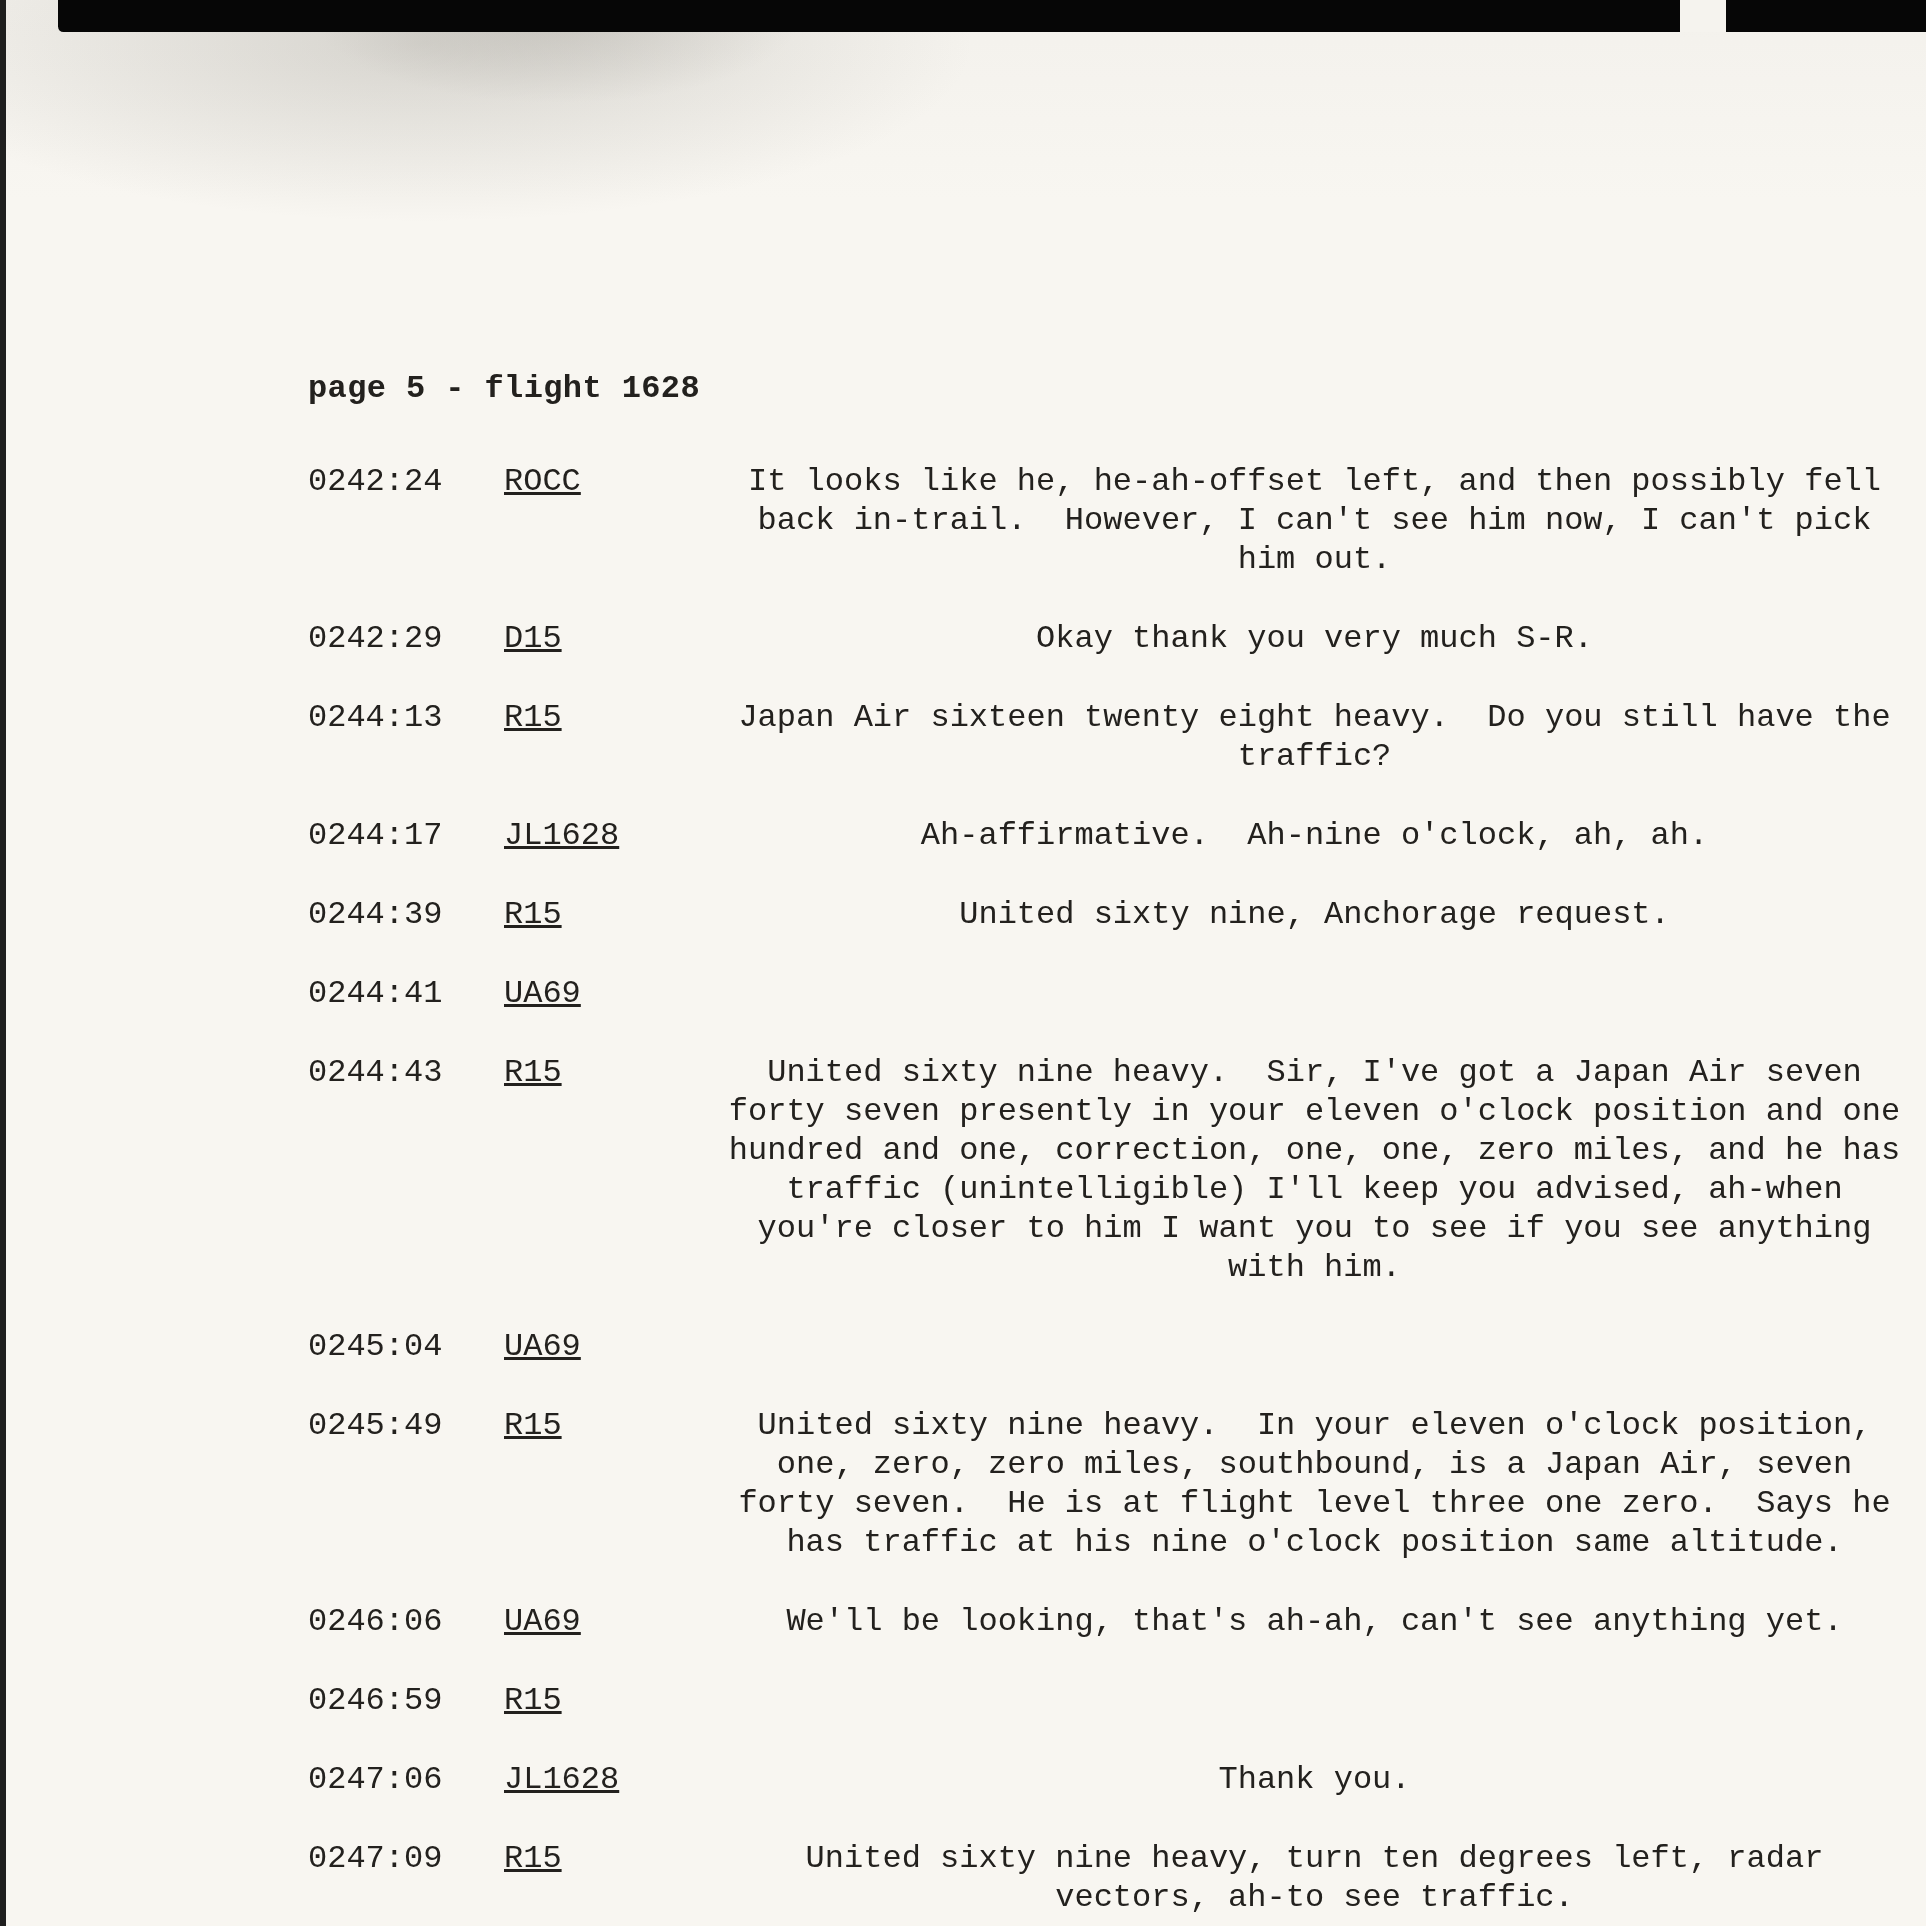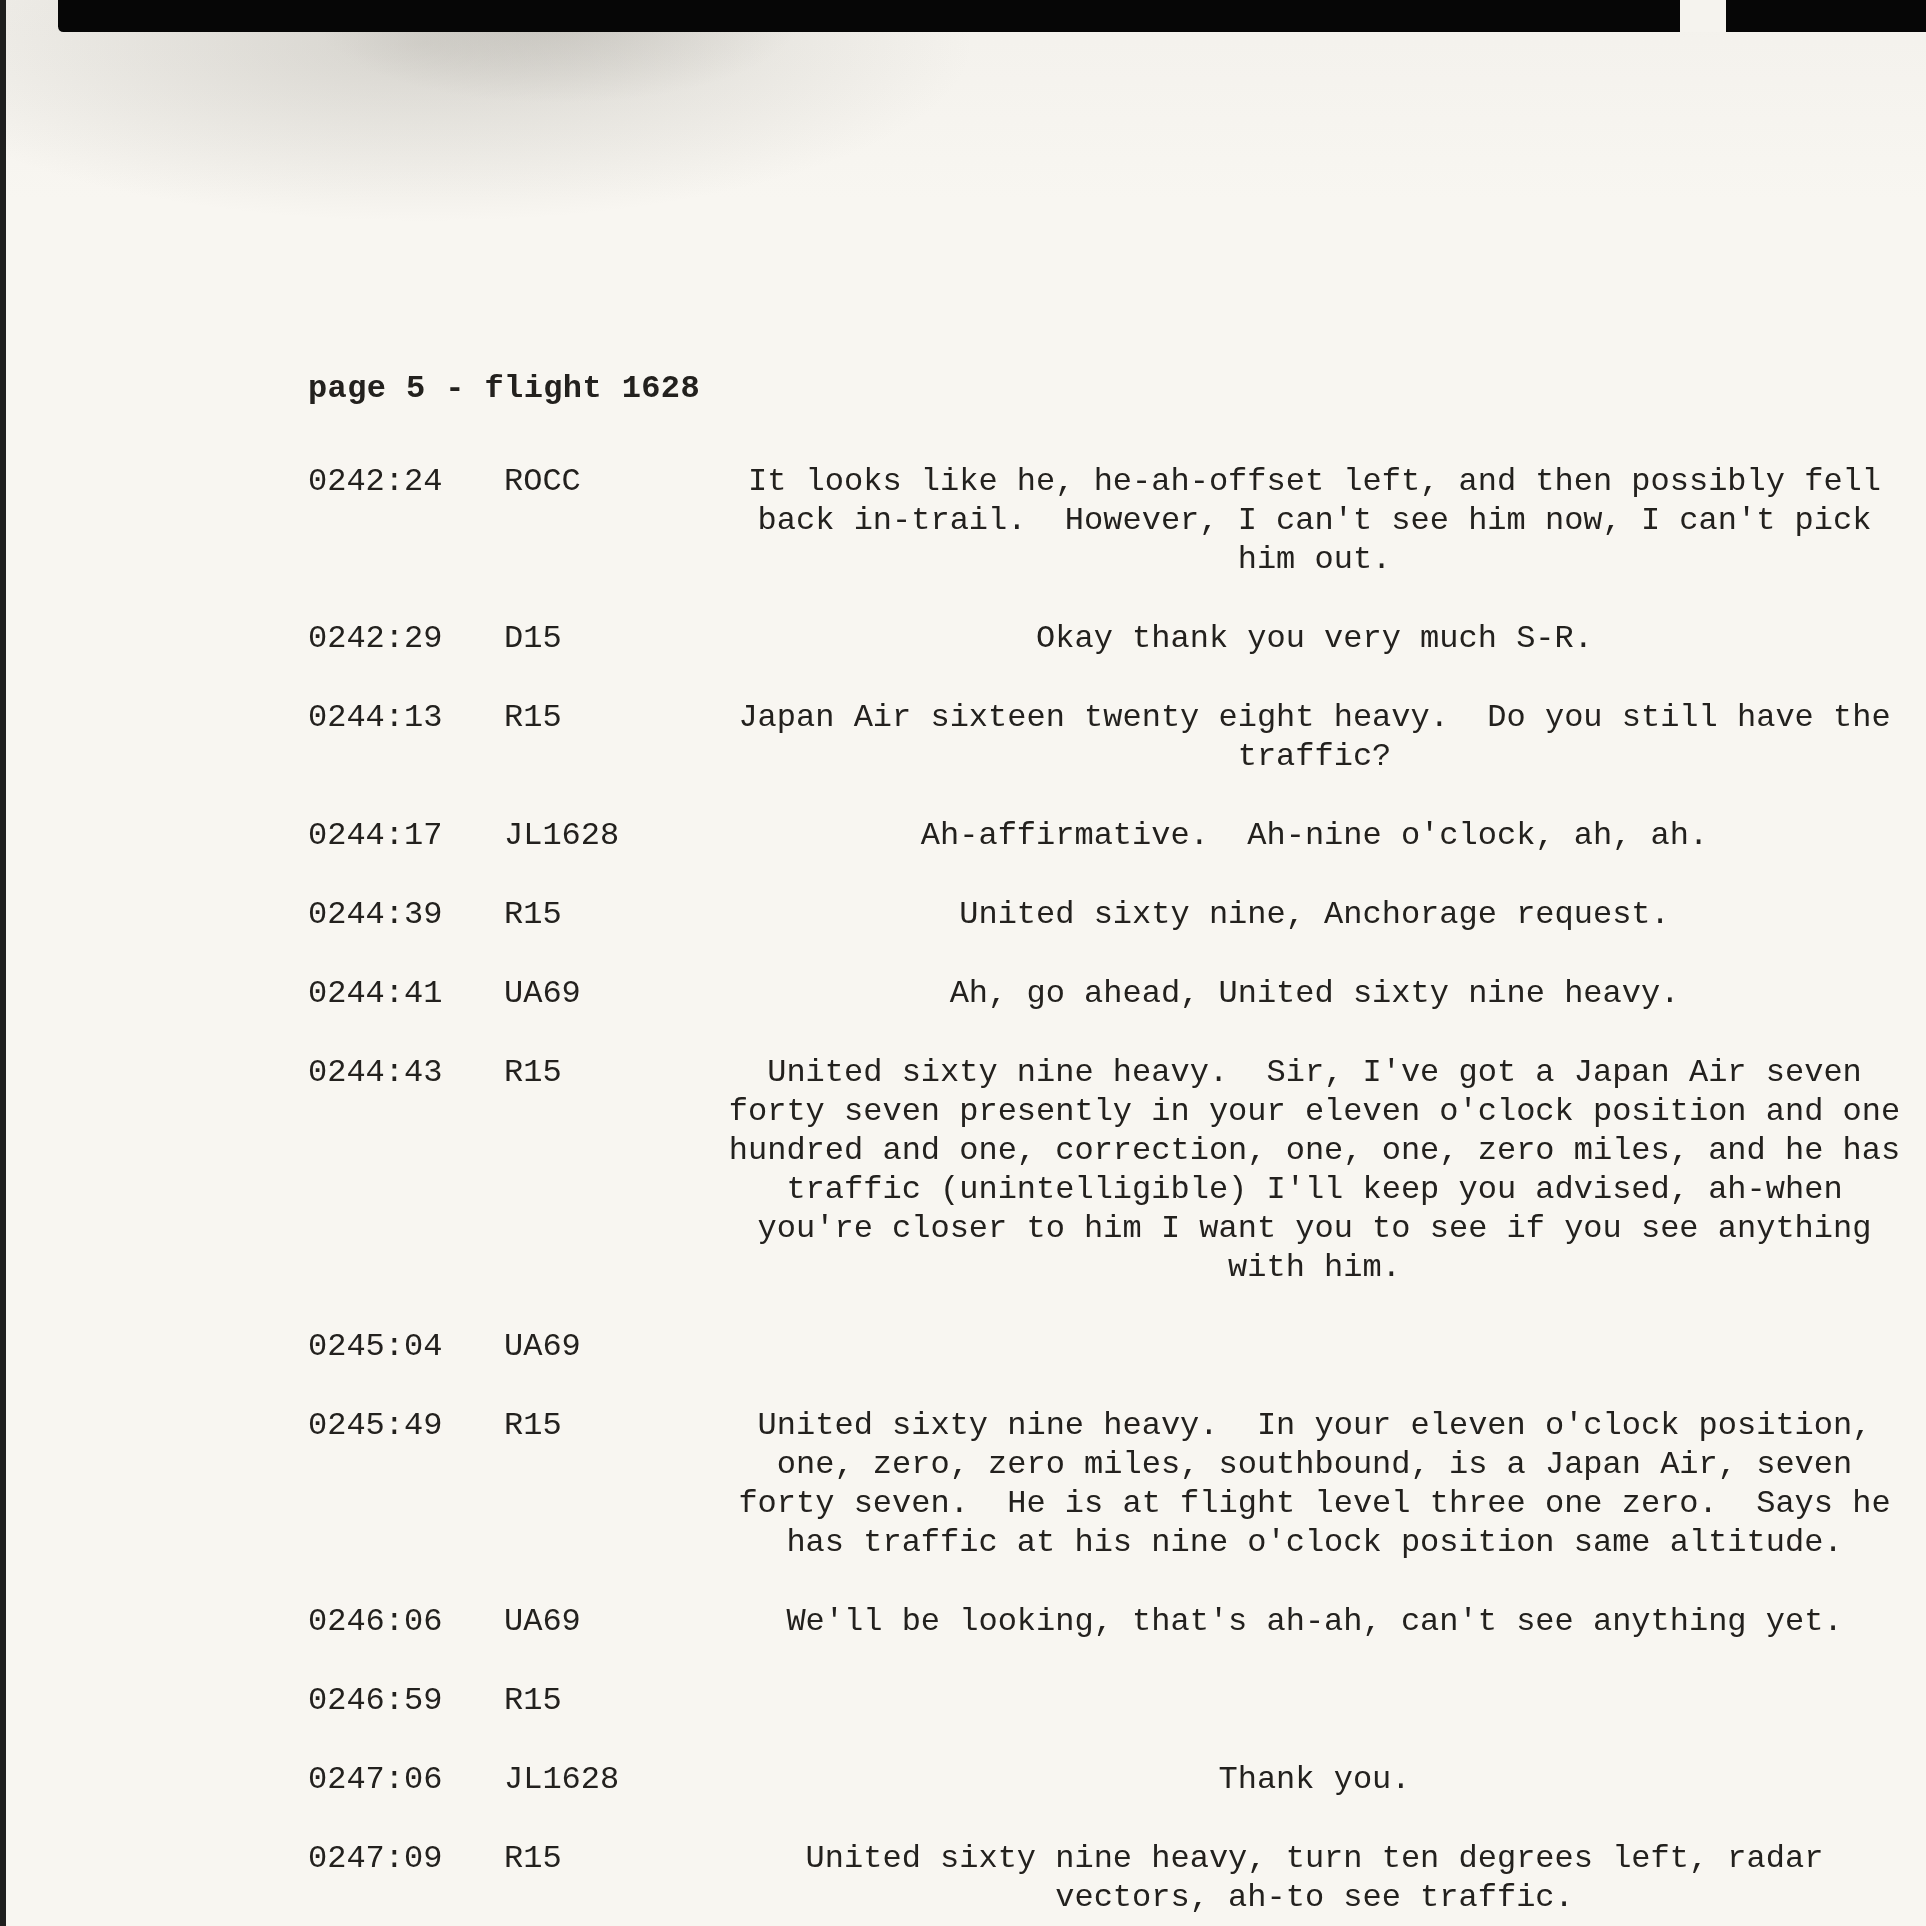--- a/index.html
+++ b/index.html
@@ -64,20 +64,21 @@
     margin-bottom: 40px;
   }
   .entry:last-child { margin-bottom: 0; }
   .time {
     flex: none;
     width: 196px;
   }
   .speaker {
     flex: none;
     width: 203px;
+    text-decoration: underline;
   }
   .text {
     flex: 1;
     white-space: pre-wrap;
     text-align: center;
   }
 </style>
 </head>
 <body>
 
@@ -124,21 +125,20 @@
 
       <div class="entry">
         <div class="time">0244:39</div>
         <div class="speaker">R15</div>
         <div class="text">United sixty nine, Anchorage request.</div>
       </div>
 
       <div class="entry">
         <div class="time">0244:41</div>
         <div class="speaker">UA69</div>
-        <div class="text">Ah, go ahead, United sixty nine heavy.</div>
       </div>
 
       <div class="entry">
         <div class="time">0244:43</div>
         <div class="speaker">R15</div>
         <div class="text">United sixty nine heavy.  Sir, I've got a Japan Air seven
 forty seven presently in your eleven o'clock position and one
 hundred and one, correction, one, one, zero miles, and he has
 traffic (unintelligible) I'll keep you advised, ah-when
 you're closer to him I want you to see if you see anything

